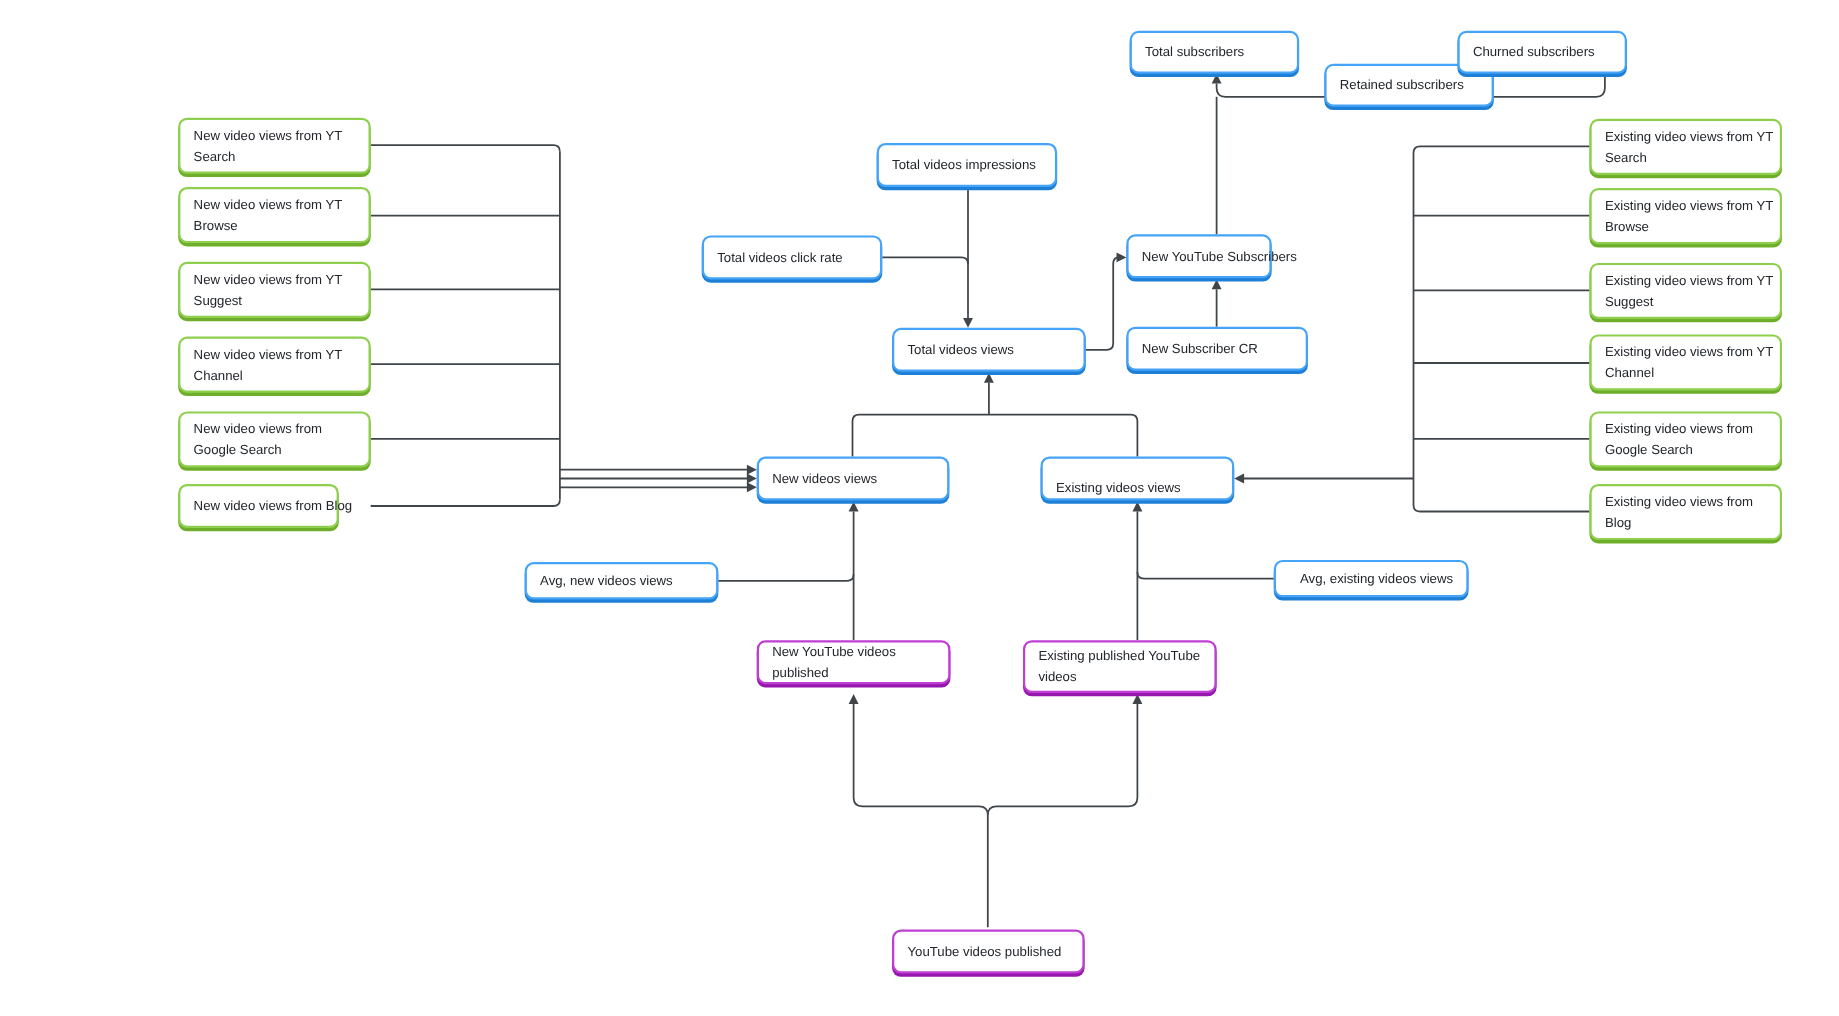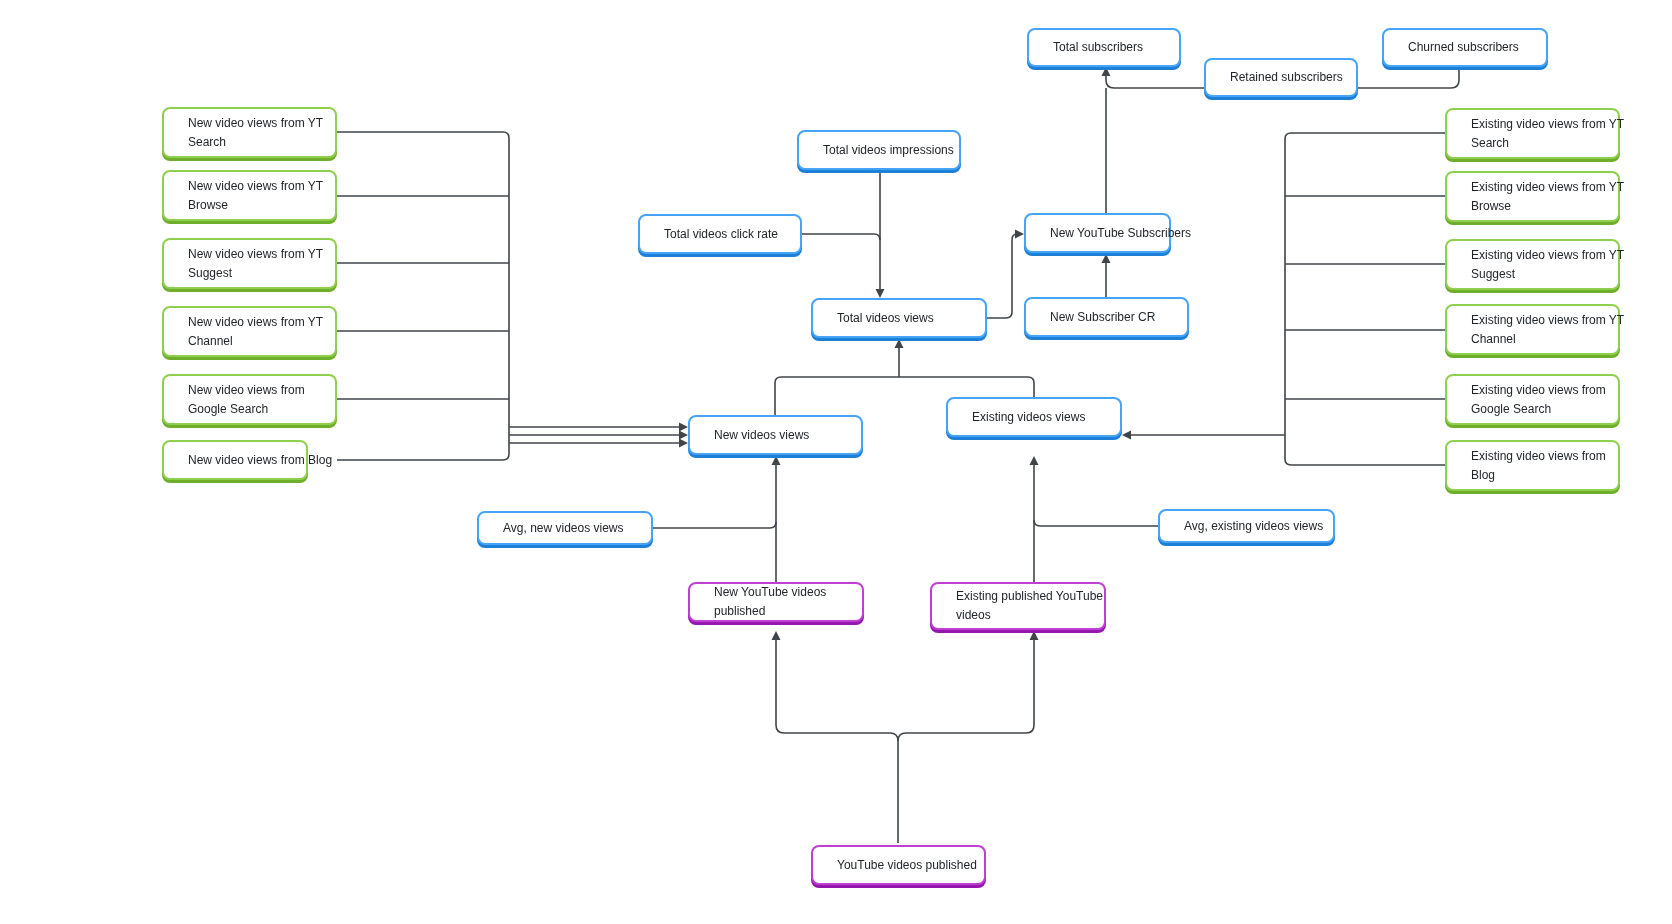--- a/index.html
+++ b/index.html
@@ -9,21 +9,21 @@
     --c-line:#40454a; --c-text:#22262b; --c-background:#ffffff;
   }
   html,body{margin:0;padding:0;background:var(--c-background);}
   .canvas{position:relative;width:1672px;height:924px;overflow:hidden;
     font-family:"Liberation Sans",sans-serif;}
   .wires{position:absolute;left:0;top:0;width:1672px;height:924px;}
   .wires path{stroke:var(--c-line);fill:none;stroke-width:1.6px;}
   .wires polygon{fill:var(--c-line);stroke:none;}
   .node{position:absolute;box-sizing:border-box;background:#fff;
     border:2px solid;border-radius:8px;display:flex;align-items:center;
-    padding:0 24px;font-size:12px;line-height:1.55;color:var(--c-text);
+    padding:0 12px;font-size:12px;line-height:1.55;color:var(--c-text);
     white-space:pre;cursor:default;}
   .node.blue{border-color:var(--c-blue);box-shadow:0 3px 0 var(--c-blue-shadow);}
   .node.green{border-color:var(--c-green);box-shadow:0 3px 0 var(--c-green-shadow);}
   .node.purple{border-color:var(--c-purple);box-shadow:0 3px 0 var(--c-purple-shadow);}
 </style>
 </head>
 <body>
 
 <div class="canvas">
 
@@ -124,29 +124,29 @@
       <div class="node green" style="left: 1445px; top: 239px; width: 175px; height: 51px;"><span>Existing video views from YT
 Suggest</span></div>
       <div class="node green" style="left: 1445px; top: 304px; width: 175px; height: 51px;"><span>Existing video views from YT
 Channel</span></div>
       <div class="node green" style="left: 1445px; top: 374px; width: 175px; height: 51px;"><span>Existing video views from
 Google Search</span></div>
       <div class="node green" style="left: 1445px; top: 440px; width: 175px; height: 51px;"><span>Existing video views from
 Blog</span></div>
       <div class="node blue" style="left: 1027px; top: 28px; width: 154px; height: 39px;"><span>Total subscribers</span></div>
       <div class="node blue" style="left: 1204px; top: 28px; width: 154px; height: 39px; margin-top: 30px;"><span>Retained subscribers</span></div>
-      <div class="node blue" style="left: 1382px; top: 28px; width: 166px; height: 39px;"><span>Churned subscribers</span></div>
+      <div class="node blue" style="left: 1325px; top: 28px; width: 154px; height: 39px;"><span>Churned subscribers</span></div>
       <div class="node blue" style="left: 797px; top: 130px; width: 164px; height: 40px;"><span>Total videos impressions</span></div>
       <div class="node blue" style="left: 638px; top: 214px; width: 164px; height: 40px;"><span>Total videos click rate</span></div>
-      <div class="node blue" style="left: 1024px; top: 213px; width: 147px; height: 40px;"><span>New YouTube Subscribers</span></div>
+      <div class="node blue" style="left: 1024px; top: 213px; width: 132px; height: 40px;"><span>New YouTube Subscribers</span></div>
       <div class="node blue" style="left: 811px; top: 298px; width: 176px; height: 40px;"><span>Total videos views</span></div>
       <div class="node blue" style="left: 1024px; top: 297px; width: 165px; height: 40px;"><span>New Subscriber CR</span></div>
       <div class="node blue" style="left: 688px; top: 415px; width: 175px; height: 40px;"><span>New videos views</span></div>
-      <div class="node blue" style="left: 946px; top: 397px; width: 176px; height: 40px;"><span>Existing videos views</span></div>
+      <div class="node blue" style="left: 946px; top: 415px; width: 176px; height: 40px; align-items: flex-end;"><span>Existing videos views</span></div>
       <div class="node blue" style="left: 477px; top: 511px; width: 176px; height: 34px;"><span>Avg, new videos views</span></div>
-      <div class="node blue" style="left: 1158px; top: 509px; width: 177px; height: 34px;"><span>Avg, existing videos views</span></div>
+      <div class="node blue" style="left: 1158px; top: 509px; width: 177px; height: 34px; justify-content: flex-end;"><span>Avg, existing videos views</span></div>
       <div class="node purple" style="left: 688px; top: 582px; width: 176px; height: 40px;"><span>New YouTube videos
 published</span></div>
       <div class="node purple" style="left: 930px; top: 582px; width: 176px; height: 48px;"><span>Existing published YouTube
 videos</span></div>
       <div class="node purple" style="left: 811px; top: 845px; width: 175px; height: 40px;"><span>YouTube videos published</span></div>
     </div>
 </div>
 
 </body></html>

